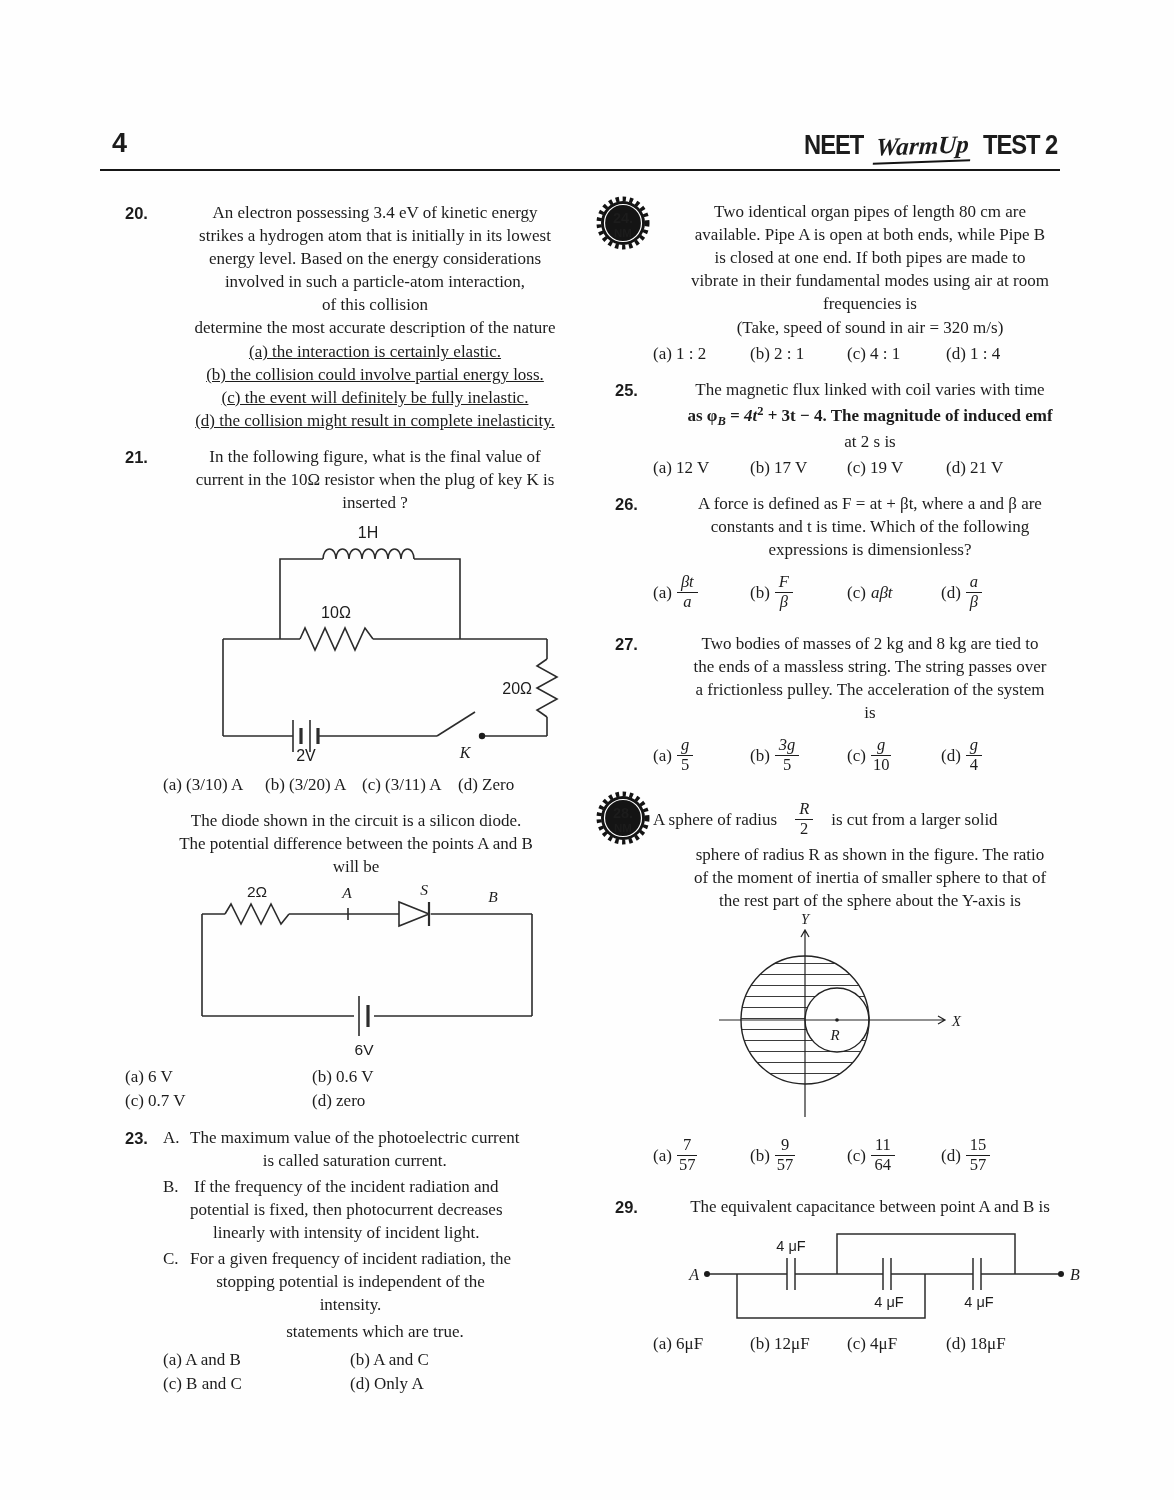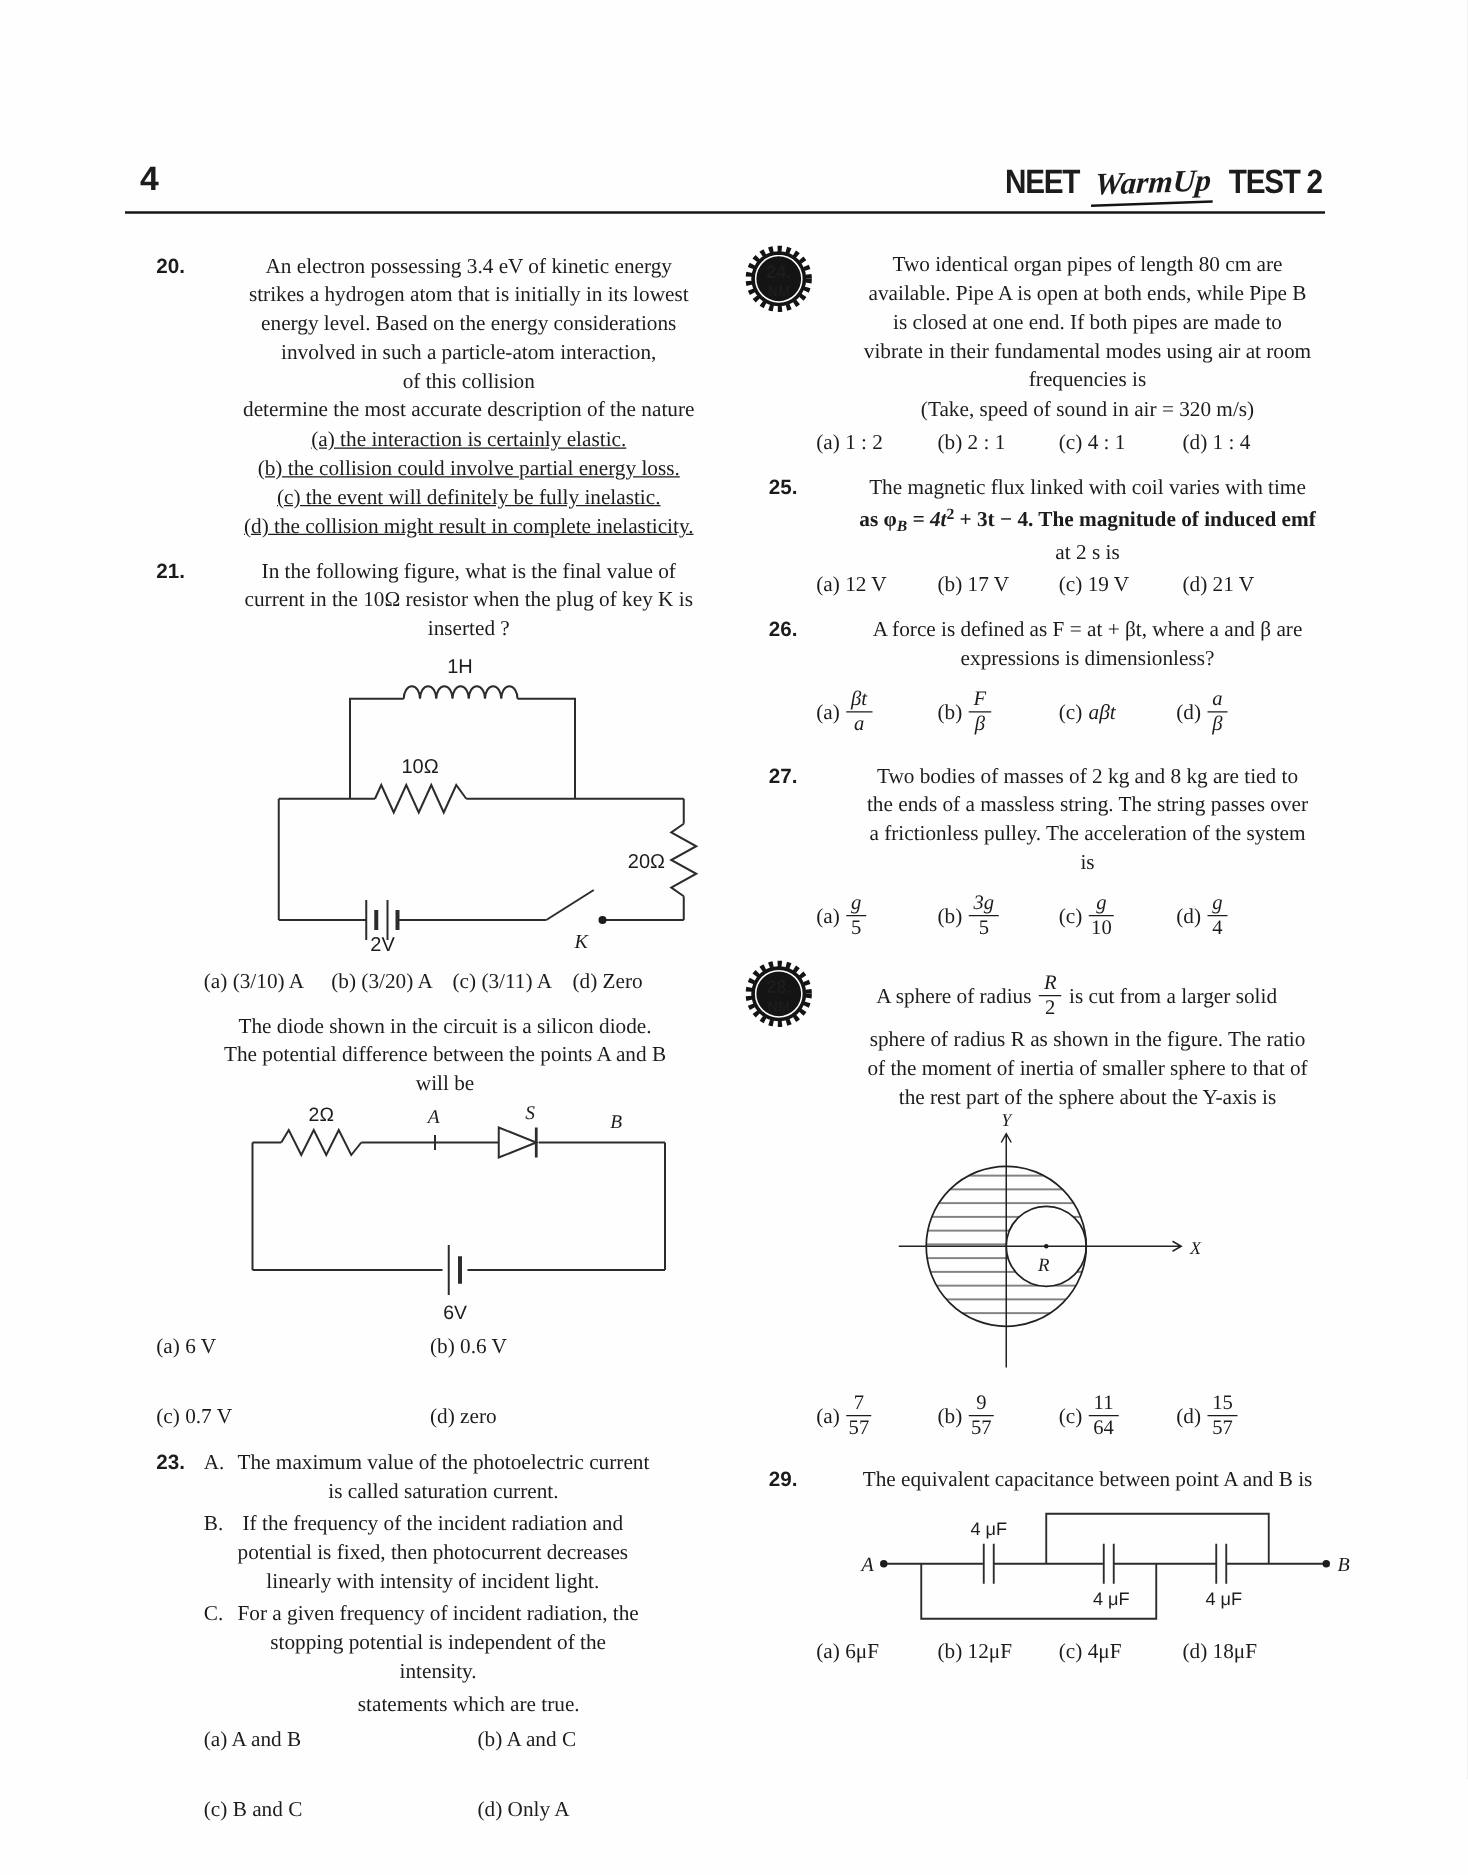--- a/index.html
+++ b/index.html
@@ -23,31 +23,31 @@
   .q{display:flex;margin-bottom:13px;position:relative;}
   .qnum{width:38px;flex:none;font-family:"Liberation Sans",sans-serif;font-weight:bold;
         font-size:16.5px;padding-top:1px;}
   .qspace{width:38px;flex:none;}
   .qbody{flex:1;}
   .tl{white-space:nowrap;text-align:center;}
   .badge{position:absolute;left:-19px;top:-4px;width:54px;height:54px;z-index:2;}
   
   .optrow4L{display:grid;grid-template-columns:102px 97px 96px auto;margin-top:9px;}
   .optrow4R{display:grid;grid-template-columns:97px 97px 99px auto;margin-top:3px;}
-  .optrow2{display:grid;grid-template-columns:187px auto;margin-top:5px;gap:32px;}
+  .optrow2{display:grid;grid-template-columns:187px auto;margin-top:5px;}
   .optrow2 div{line-height:24px;}
   .optlines{margin-top:1px;text-decoration:underline;}
   
   .fracrow{display:grid;grid-template-columns:97px 97px 94px auto;margin-top:4px;}
   .fopt{display:flex;align-items:center;gap:5px;height:54px;}
   .fr{display:inline-flex;flex-direction:column;text-align:center;font-size:16.5px;line-height:1.15;}
   .fr .n{border-bottom:1.4px solid #1c1c1c;padding:0 4px;}
   .fr .d{padding:0 2px;}
   .it{font-style:italic;}
-  .l1frac{display:flex;align-items:center;gap:6px;height:48px;white-space:nowrap;margin-left:48px;}
+  .l1frac{display:flex;align-items:center;gap:18px;height:48px;white-space:nowrap;}
   sub.fm{font-size:12.5px;vertical-align:-4px;line-height:0;}
   sup.fm{font-size:12.5px;vertical-align:6px;line-height:0;}
   
   .fig{display:block;}
   .fig-q21{margin:7px 0 4px 42px;}
   .fig-q22{margin:6px 0 4px 62px;}
   .fig-q28{margin:2px 0 2px 52px;}
   .fig-q29{margin:4px 0 0 18px;}
   svg text{font-family:"Liberation Sans",sans-serif;fill:#1c1c1c;}
   svg text.ser{font-family:"Liberation Serif",serif;font-style:italic;}
@@ -230,20 +230,21 @@
           <span>(c) 19 V</span>
           <span>(d) 21 V</span>
         </div>
       </div>
     </div>
 
     <div class="q">
       <span class="qnum">26.</span>
       <div class="qbody">
         <div class="tl">A force is defined as F = at + βt, where a and β are</div>
+        <div class="tl">constants and t is time. Which of the following</div>
         <div class="tl">expressions is dimensionless?</div>
         <div class="fracrow">
           <span class="fopt">
             <span>(a)</span>
             <span class="fr">
                 <span class="n it">βt</span>
                 <span class="d it">a</span>
               </span>
           </span>
           <span class="fopt">

